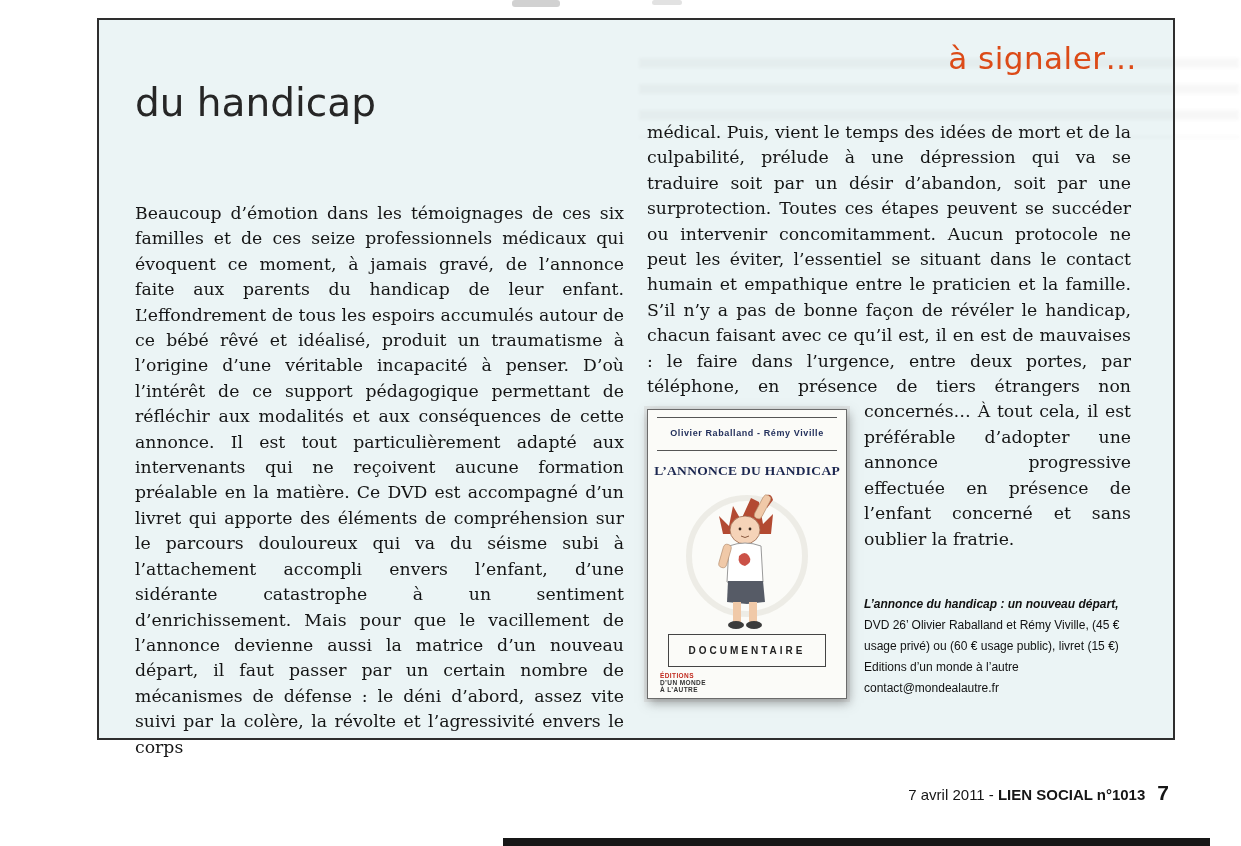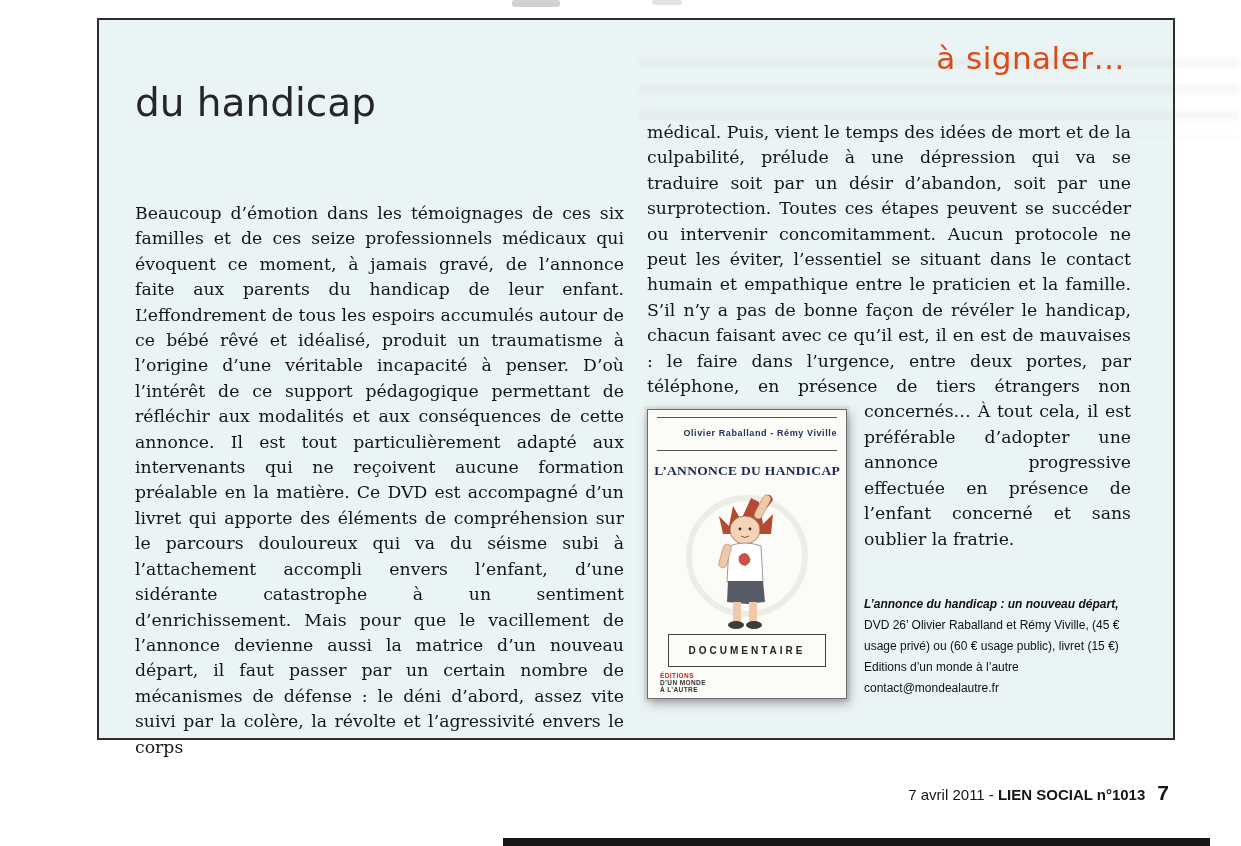--- a/index.html
+++ b/index.html
@@ -12,21 +12,21 @@
     position:absolute; left:97px; top:18px; width:1078px; height:722px;
     background:#ebf4f5; border:2px solid #2e2e2e; box-sizing:border-box;
   }
   
   .ghost {
     position:absolute; left:540px; top:38px; width:600px; height:80px;
     background:repeating-linear-gradient(#777 0 10px, transparent 10px 26px);
     opacity:0.05; filter:blur(1.5px); pointer-events:none;
   }
   .signaler {
-    position:absolute; top:20px; right:48px;
+    position:absolute; top:20px; right:36px;
     font-family:"DejaVu Sans", sans-serif;
     font-size:31px; color:#dc4a17; letter-spacing:0.5px;
   }
   .title {
     position:absolute; left:36px; top:58px;
     font-family:"DejaVu Sans", sans-serif;
     font-size:39px; line-height:49px; color:#262626;
   }
   .col {
     position:absolute; font-size:17.3px; line-height:25.4px;
@@ -43,21 +43,21 @@
   }
   .dvd-card {
     display:block; background:#fbfbf8; border:1px solid #6b6b6b;
     box-shadow:2px 4px 10px rgba(90,90,90,.55), 0 0 0 3px rgba(210,210,210,.45);
     padding:7px 6px 5px; box-sizing:border-box; text-align:center;
   }
   .dvd-authors {
     display:block; font-family:"Liberation Sans", sans-serif;
     font-size:9px; font-weight:bold; letter-spacing:0.6px; color:#23305c;
     border-top:1px solid #555; border-bottom:1px solid #555;
-    padding:3px 0; margin:0 3px;text-align:right;
+    padding:3px 0; margin:0 3px;
   }
   .dvd-title {
     display:block; font-family:"Liberation Serif", serif;
     font-size:13.5px; font-weight:bold; color:#1c2750; margin-top:7px;
     letter-spacing:0.3px;
     text-align:right;
   }
   .dvd-subtitle {
     display:block; font-family:"Liberation Serif", serif; font-style:italic;
     font-size:12px; font-weight:bold; color:#1c2750; margin-top:3px;

